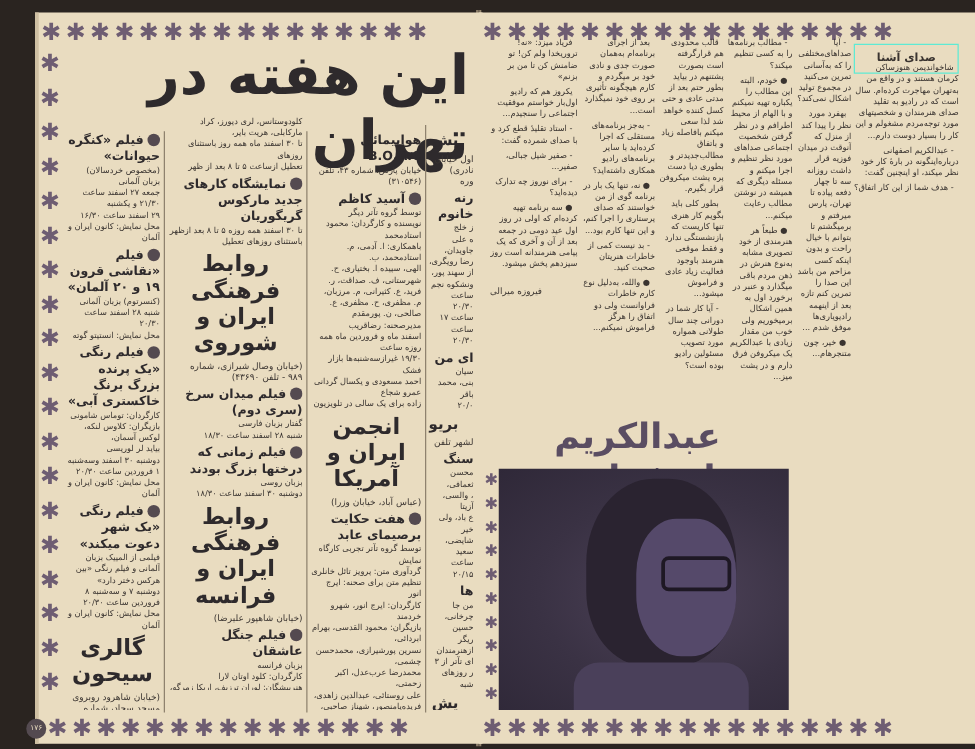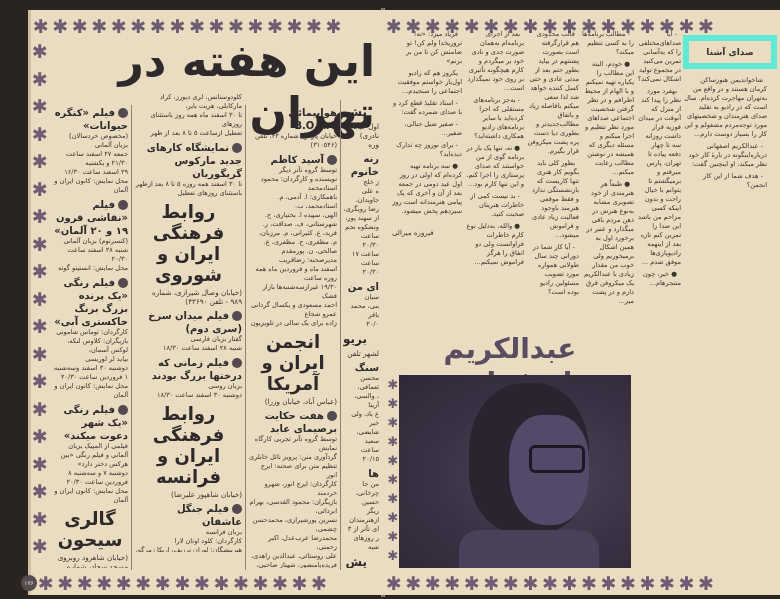--- a/index.html
+++ b/index.html
@@ -14,21 +14,21 @@
   .title{position:absolute;left:45px;top:35px;width:330px;text-align:right;font-family:"DejaVu Sans",sans-serif;font-weight:bold;font-size:44px;color:#2e2a2c;direction:rtl;line-height:52px;letter-spacing:-1px;}
   .col{position:absolute;direction:rtl;text-align:right;color:#3a3430;font-size:6.6px;line-height:9px;overflow:hidden;}
   .hd{font-weight:bold;color:#2e2a2c;text-align:center;}
   .hd.big{font-size:18px;line-height:21px;margin:3px 0;}
   .hd.mid{font-size:12px;line-height:15px;margin:2px 12px;}
   .sub{text-align:right;font-size:7.2px;line-height:9px;}
   .item{margin:3px 0;}
   .item-head{font-weight:bold;font-size:10px;line-height:13px;color:#2e2a2c;}
   .item-head .dot{width:10px;height:10px;margin-left:3px;}
   .vrule{position:absolute;width:1px;background:#8f826e;}
-  .box-title{position:absolute;left:683px;top:35px;width:82px;height:22px;border:6px solid #5eead4;display:flex;align-items:center;justify-content:center;font-size:9px;font-weight:bold;color:#3a3430;direction:rtl;}
+  .box-title{position:absolute;left:683px;top:35px;width:82px;height:22px;border:1px solid #5eead4;display:flex;align-items:center;justify-content:center;font-size:9px;font-weight:bold;color:#3a3430;direction:rtl;}
   .name{position:absolute;left:410px;top:332px;width:200px;text-align:center;direction:rtl;font-weight:bold;font-size:28px;color:#5a4d62;line-height:34px;}
   .photo{position:absolute;left:399px;top:375px;width:232px;height:193px;background:radial-gradient(ellipse at 62% 52%,#4d4258 0%,#3a3244 55%,#2f2838 100%);overflow:hidden;}
   .photo .head{position:absolute;left:70px;top:8px;width:120px;height:150px;border-radius:45% 45% 40% 40%;background:#2a2330;}
   .photo .face{position:absolute;left:110px;top:40px;width:80px;height:110px;border-radius:40% 40% 45% 45%;background:#55496a;}
   .photo .glasses{position:absolute;left:130px;top:70px;width:50px;height:22px;border:3px solid #1e1824;border-radius:6px;}
   .photo .collar{position:absolute;left:60px;top:155px;width:140px;height:45px;background:#4a405a;border-radius:20px 20px 0 0;}
   .pagenum{position:absolute;left:21px;top:575px;width:16px;height:16px;border-radius:50%;background:#544a50;color:#e9dcc0;font-size:6px;text-align:center;line-height:16px;}
   .para{text-indent:4px;margin-bottom:3px;}
   .sig{font-size:7px;text-align:left;margin-top:13px;}
 </style>
@@ -227,24 +227,24 @@
     <span>✱</span>
     <span>✱</span>
     <span>✱</span>
     <span>✱</span>
     <span>✱</span>
     <span>✱</span>
   </div>
 
 <div class="box-title">صدای آشنا</div>
 
-<div class="col" style="left:683px;top:76px;width:84px;height:505px;" id="rc1">
+<div class="col" style="left:683px;top:50px;width:84px;height:505px;" id="rc1">
     <div class="para">شاخواندیمن هنوزساکن کرمان هستند و در واقع من به‌تهران مهاجرت کرده‌ام. سال است که در رادیو به تقلید صدای هنرمندان و شخصیتهای مورد توجه‌مردم مشغولم و این کار را بسیار دوست دارم...</div>
     <div class="para">- عبدالکریم اصفهانی درباره‌اینگونه در بارهٔ کار خود نظر میکند، او اینچنین گفت:</div>
-    <div class="para">- هدف شما از این کار انجمن؟</div>
+    <div class="para">- هدف شما از این کار اتفاق؟</div>
   </div>
 <div class="col" style="left:637px;top:30px;width:44px;height:540px;" id="rc2">
     <div class="para">- آیا صداهای‌مختلفی را که به‌آسانی تمرین می‌کنید در مجموع تولید اشکال نمی‌کند؟</div>
     <div class="para">بهفرد مورد نظر را پیدا کند از منزل که آنوقت در میدان فوزیه قرار داشت روزانه سه تا چهار دفعه پیاده تا تهران، پارس میرفتم و برمیگشتم تا بتوانم با خیال راحت و بدون اینکه کسی مزاحم من باشد این صدا را تمرین کنم تازه بعد از اینهمه رادیویاری‌ها موفق شدم ...</div>
     <div class="para">● خیر، چون‌ متنجرهام...</div>
   </div>
 <div class="col" style="left:582px;top:30px;width:52px;height:300px;" id="rc3">
     <div class="para">- مطالب برنامه‌ها را به کسی تنظیم میکند؟</div>
     <div class="para">● خودم، البته این مطالب را یکباره تهیه نمیکنم و با الهام از محیط اطرافم و در نظر گرفتن شخصیت اجتماعی صداهای مورد نظر تنظیم و اجرا میکنم و مسئله دیگری که همیشه در نوشتن مطالب رعایت میکنم...</div>
     <div class="para">● طبعاً هر هنرمندی از خود تصویری مشابه به‌نوع هنرش در ذهن مردم باقی میگذارد و عنبر در برخورد اول به همین اشکال برمیخوریم ولی خوب من مقدار زیادی با عبدالکریم یک میکروفن فرق دارم و در پشت میز...</div>

